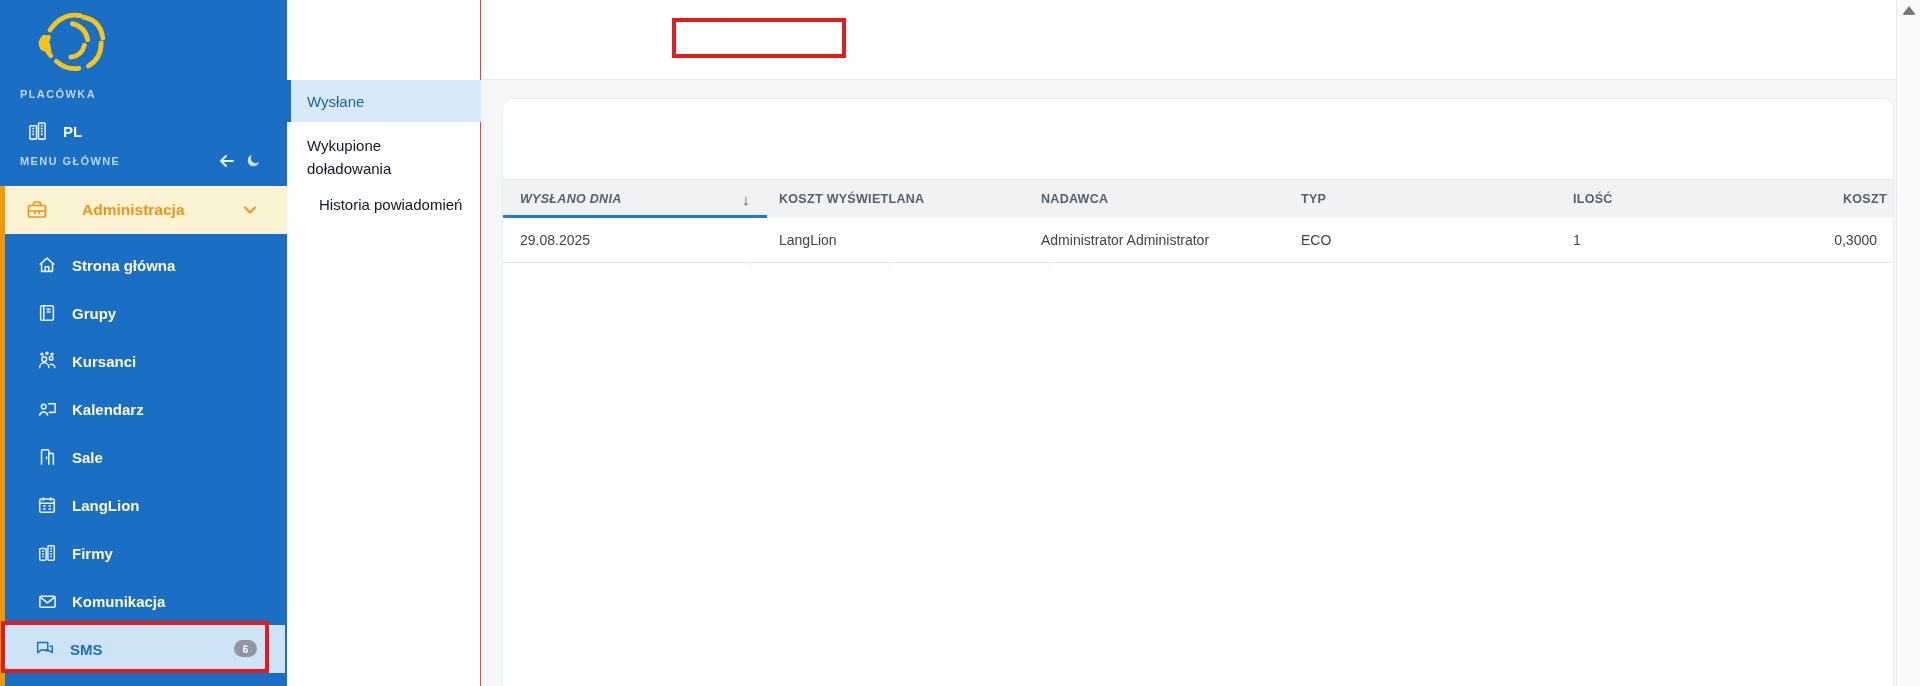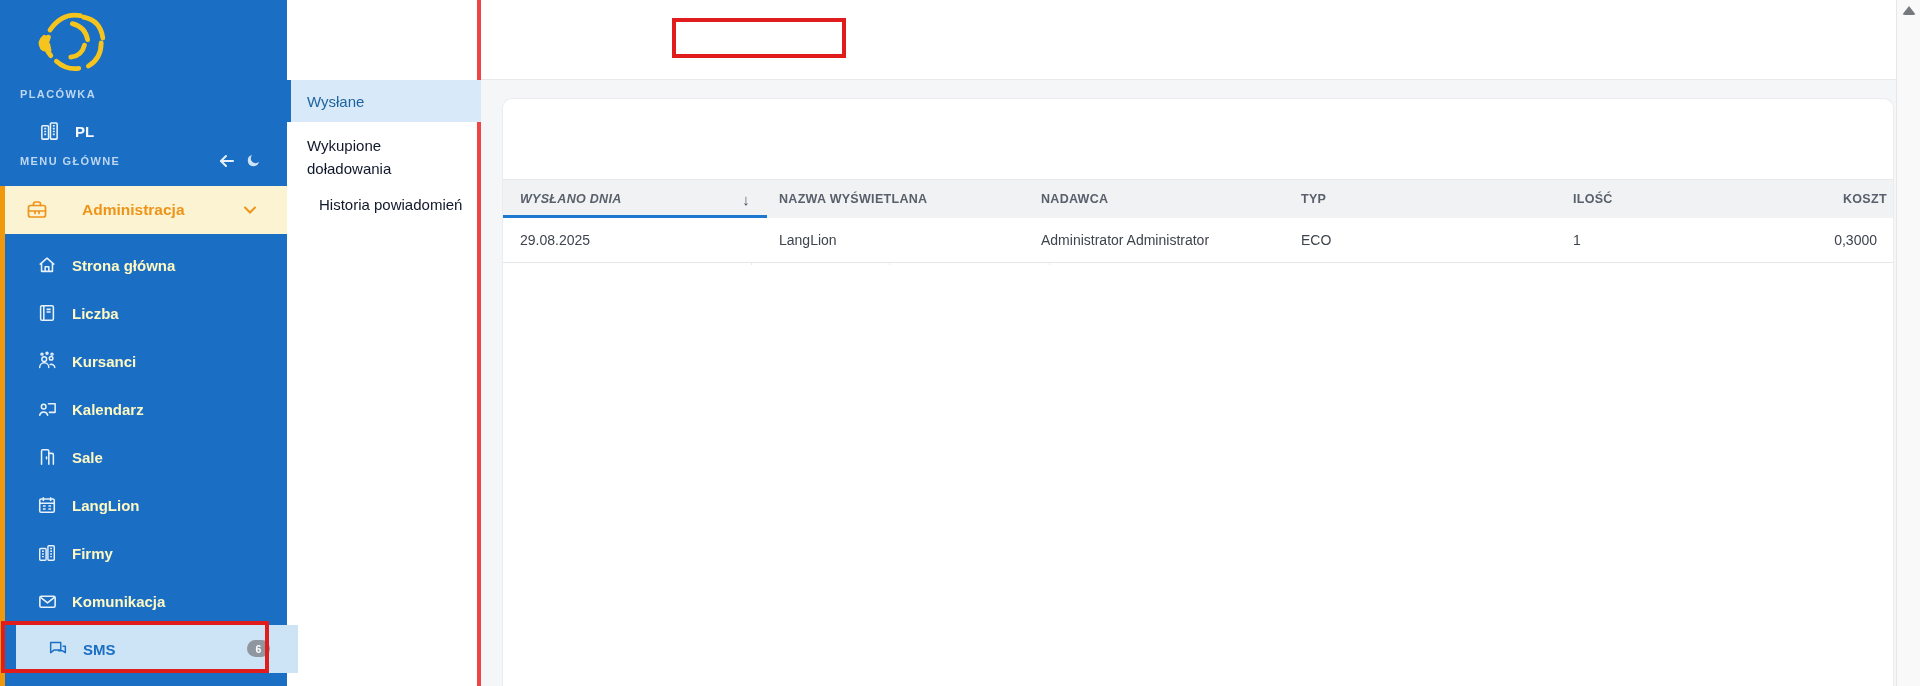--- a/index.html
+++ b/index.html
@@ -5,41 +5,41 @@
   * { box-sizing: border-box; margin: 0; padding: 0; }
   html,body { width:1920px; height:686px; }
   body { font-family:"Liberation Sans", sans-serif; background:#f5f6f8; overflow:hidden; }
   .stage { position:relative; width:1920px; height:686px; overflow:hidden; }
   .abs { position:absolute; }
 
   
   .sidebar { left:0; top:0; width:287px; height:686px; background:#1a6ec3; z-index:3; }
   .logo { left:26px; top:6px; width:88px; height:76px; }
   .side-section { left:20px; font-size:11px; font-weight:700; letter-spacing:1.4px; color:#bdd7f0; }
-  .pl-row { left:0; top:113px; width:287px; height:36px; display:flex; align-items:center; cursor:pointer;margin-left:12px; }
+  .pl-row { left:0; top:113px; width:287px; height:36px; display:flex; align-items:center; cursor:pointer; }
   .pl-row .ic { margin-left:27px; color:#eaf3fc; }
   .pl-row .lbl { margin-left:15px; color:#f4f8fd; font-size:15px; font-weight:700; }
   .menu-head-icons { right:26px; top:153px; display:flex; gap:10px; align-items:center; }
   .orange-stripe { left:0; top:186px; width:5px; height:500px; background:#f0990c; z-index:2; }
 
   .admin-row { left:5px; top:186px; width:282px; height:48px; background:#fcf3d2; display:flex; align-items:center; cursor:pointer; }
   .admin-row .ic { margin-left:21px; color:#ee9418; }
   .admin-row .lbl { margin-left:34px; color:#ee9418; font-size:15.5px; font-weight:700; flex:1; }
   .admin-row .chev { margin-right:31px; color:#ee9418; }
 
   .nav-item { left:0; top:0; width:287px; height:48px; display:flex; align-items:center; cursor:pointer; color:#fef9c3; }
   .nav-item .ic { margin-left:36px; width:22px; display:flex; justify-content:center; color:#e9f1fa; }
   .nav-item .lbl { margin-left:14px; font-size:15px; font-weight:600; }
   .nav-item.active { background:#cde3f6; color:#1a6ec3; }
   .nav-item.active .ic { color:#1a6ec3; }
   .badge { position:absolute; right:28px; top:15px; min-width:23px; height:17px; background:#8f96a0; border-radius:9px; color:#fff; font-size:10.5px; font-weight:700; display:flex; align-items:center; justify-content:center; padding:0 7px; }
   .red-box-sms { left:1px; top:621px; width:268px; height:52px; border:4px solid #e11c1c; z-index:5; pointer-events:none; }
 
   
-  .subsidebar { left:287px; top:0; width:194px; height:686px; background:#ffffff; border-right:4px solid #ef4444; z-index:2; }
+  .subsidebar { left:287px; top:0; width:194px; height:686px; background:#ffffff; border-right:1px solid #ef4444; z-index:2; }
   .sub-item { position:absolute; left:0; width:194px; color:#0f172a; font-size:15px; cursor:pointer; }
   .sub-item.active { background:#d8eaf9; border-left:4px solid #1a6ec3; color:#1e649f; display:flex; align-items:center; }
 
   
   .headerbar { left:481px; top:0; width:1439px; height:80px; background:#fff; border-bottom:1px solid #e6e8eb; z-index:1; }
   .page-title { left:497px; top:26px; font-size:23px; font-weight:700; color:#2b2f36; }
   .btn { position:absolute; top:22px; height:32px; background:#2e9ceb; border:none; border-radius:16px; color:#fff; font-family:"Liberation Sans",sans-serif; font-size:14px; font-weight:700; display:flex; align-items:center; gap:10px; padding:0 16px 0 9px; cursor:pointer; }
   .plus-circle { width:20px; height:20px; border-radius:50%; background:#7fc0f1; color:#fff; font-size:15px; font-weight:700; display:flex; align-items:center; justify-content:center; line-height:0; }
   .red-box-btn { left:672px; top:18px; width:174px; height:40px; border:4px solid #e11c1c; z-index:6; pointer-events:none; }
   .top-icon { position:absolute; top:30px; color:#9aa1ab; cursor:pointer; }
@@ -153,21 +153,21 @@
     </div>
 
     <div class="abs nav-item" style="top:289px">
       <span class="ic">
         <svg width="20" height="20" viewBox="0 0 22 22" stroke="currentColor" stroke-width="1.7" fill="none" stroke-linejoin="round">
           <rect x="4" y="3" width="14" height="16" rx="1.5"></rect>
             <path d="M7.5 3v16"></path>
             <path d="M10.5 7h4.5M10.5 10h4.5"></path>
         </svg>
       </span>
-      <span class="lbl">Liczba</span>
+      <span class="lbl">Grupy</span>
     </div>
 
     <div class="abs nav-item" style="top:337px">
       <span class="ic">
         <svg width="22" height="22" viewBox="0 0 24 24" stroke="currentColor" stroke-width="1.6" fill="none" stroke-linecap="round">
           <circle cx="9" cy="10" r="2.6"></circle>
             <circle cx="16.5" cy="9" r="2"></circle>
           <path d="M4 19a5 5 0 0 1 10 0"></path>
             <path d="M15.5 15.8a4 4 0 0 1 5 3.2"></path>
           <circle cx="6.5" cy="4.5" r="1.1"></circle>
@@ -225,21 +225,21 @@
     <div class="abs nav-item" style="top:577px">
       <span class="ic">
         <svg width="21" height="21" viewBox="0 0 22 22" stroke="currentColor" stroke-width="1.7" fill="none" stroke-linejoin="round">
           <rect x="3" y="5.5" width="16" height="11.5" rx="1.5"></rect>
             <path d="m3.5 6.5 7.5 6 7.5-6"></path>
         </svg>
       </span>
       <span class="lbl">Komunikacja</span>
     </div>
 
-    <div class="abs nav-item active" style="left:16px; width:282px; top:625px">
+    <div class="abs nav-item active" style="left:3px; width:282px; top:625px">
       <span class="ic" style="margin-left:31px">
         <svg width="22" height="22" viewBox="0 0 24 24" stroke="currentColor" stroke-width="1.6" fill="none" stroke-linejoin="round">
           <path d="M4 5h11v8H8l-4 3V5Z"></path>
             <path d="M17 9h3v7l-3-2h-5"></path>
         </svg>
       </span>
       <span class="lbl">SMS</span>
       <span class="badge">6</span>
     </div>
 
@@ -318,21 +318,21 @@
     <div class="progress">
       <div class="fill" style="width:3.333%"></div>
     </div>
     <div class="tb-divider" style="left:546px"></div>
 
     <div class="thead">
       <div class="th first">
         <span>WYSŁANO DNIA</span>
         <span class="sort-ic">↓</span>
       </div>
-      <div class="th">NAZWA WYŚWIETLANA</div>
+      <div class="th">KOSZT WYŚWIETLANA</div>
       <div class="th">NADAWCA</div>
       <div class="th">TYP</div>
       <div class="th">ILOŚĆ</div>
       <div class="th num">KOSZT</div>
     </div>
     <div class="sort-underline"></div>
 
     <div class="trow">
       <div class="td">29.08.2025</div>
       <div class="td">LangLion</div>

